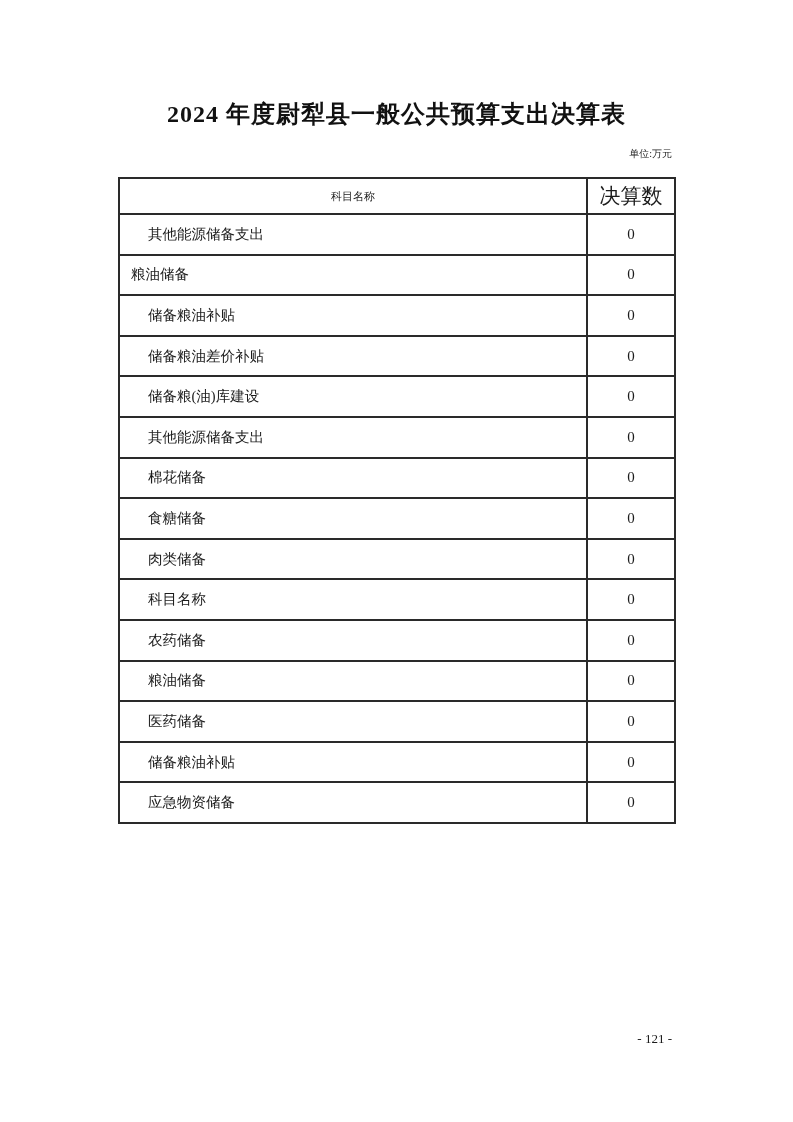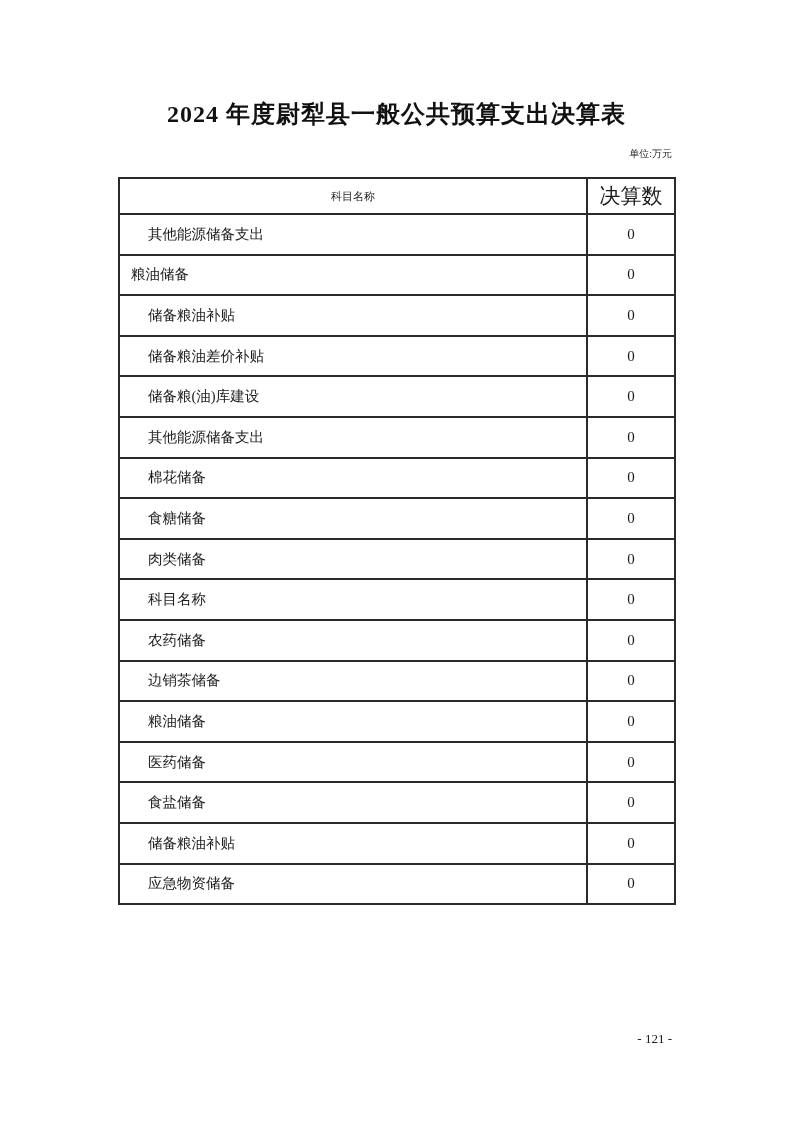--- a/index.html
+++ b/index.html
@@ -133,33 +133,25 @@
         </tr>
         <tr>
           <td class="cell-name indent-1">科目名称</td>
           <td class="cell-amount">0</td>
         </tr>
         <tr>
           <td class="cell-name indent-1">农药储备</td>
           <td class="cell-amount">0</td>
         </tr>
         <tr>
-          <td class="cell-name indent-1">边销茶储备</td>
-          <td class="cell-amount">0</td>
-        </tr>
-        <tr>
           <td class="cell-name indent-1">粮油储备</td>
           <td class="cell-amount">0</td>
         </tr>
         <tr>
           <td class="cell-name indent-1">医药储备</td>
-          <td class="cell-amount">0</td>
-        </tr>
-        <tr>
-          <td class="cell-name indent-1">食盐储备</td>
           <td class="cell-amount">0</td>
         </tr>
         <tr>
           <td class="cell-name indent-1">储备粮油补贴</td>
           <td class="cell-amount">0</td>
         </tr>
         <tr>
           <td class="cell-name indent-1">应急物资储备</td>
           <td class="cell-amount">0</td>
         </tr>

